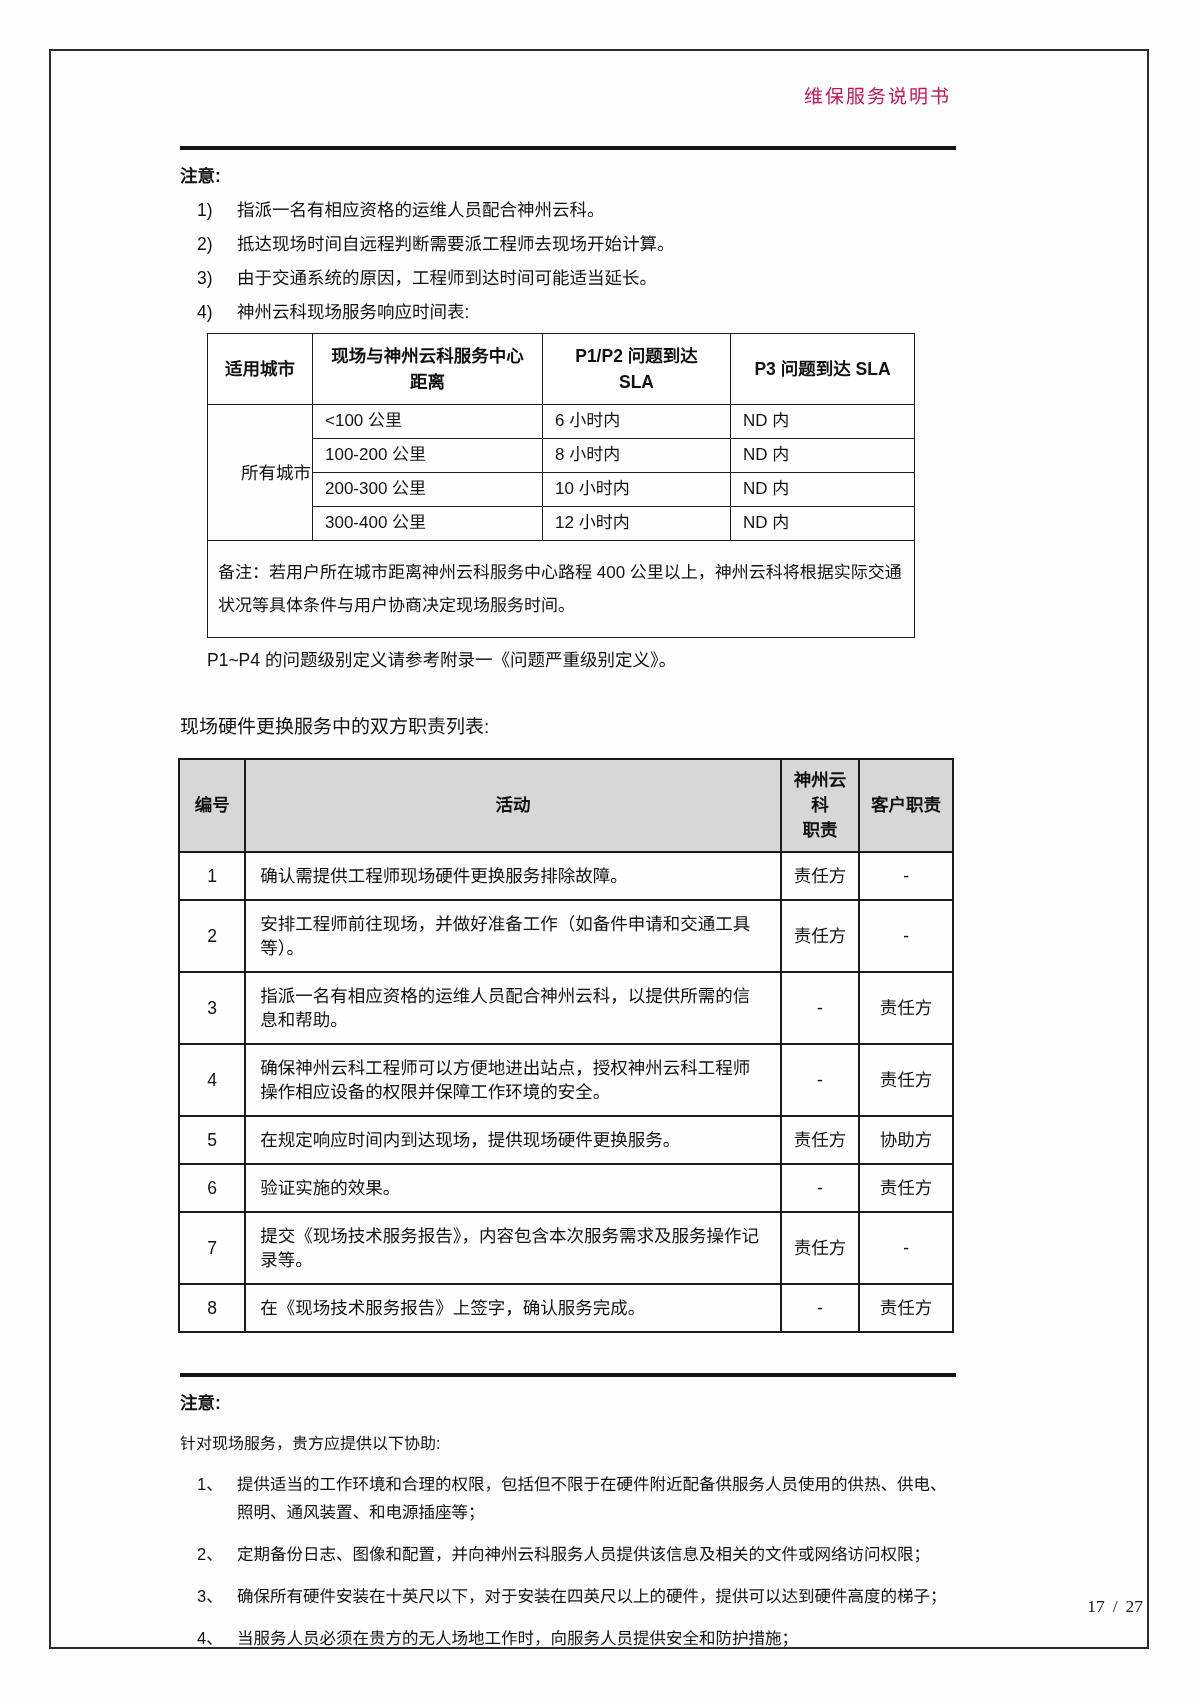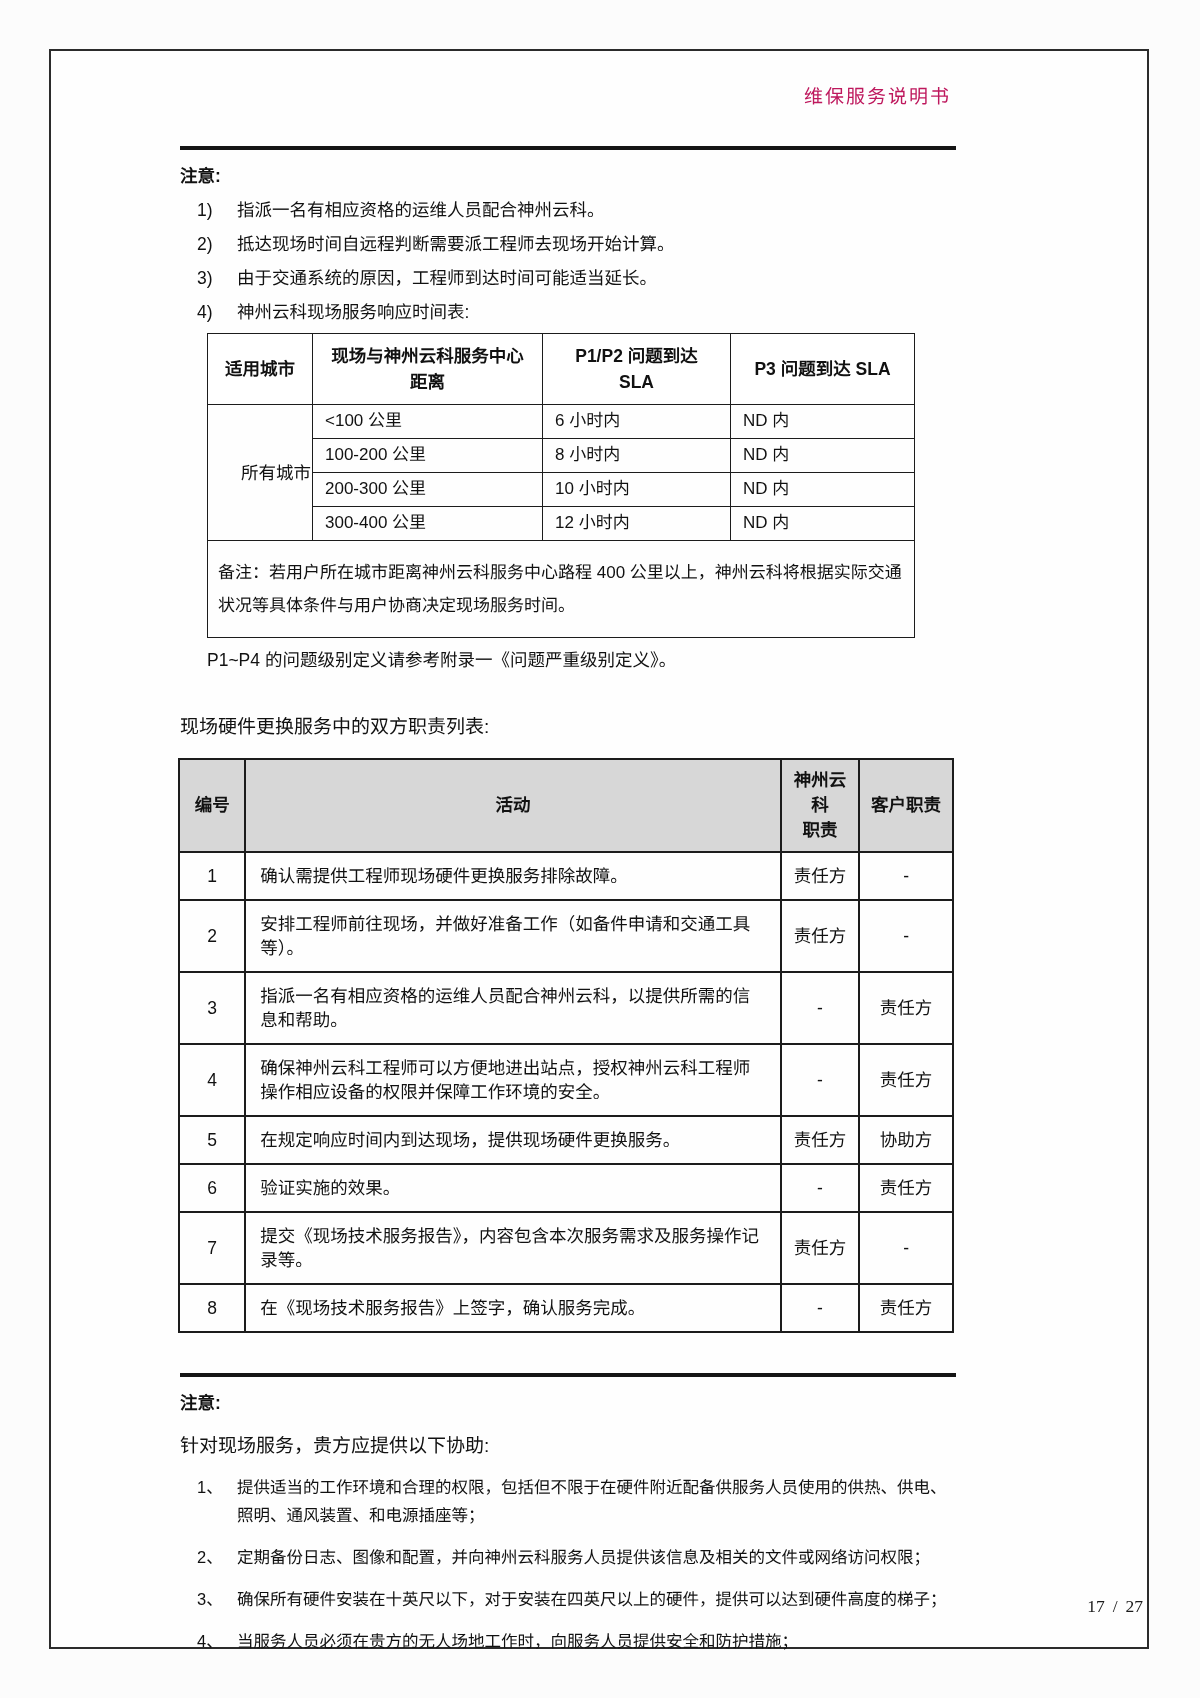--- a/index.html
+++ b/index.html
@@ -71,21 +71,21 @@
   .resp-table .c-activity { width:525px; }
   .resp-table .c-vendor   { width:77px; }
   .resp-table .c-customer { width:92px; }
   .resp-table td { font-size:17.5px; line-height:24px; vertical-align:middle; }
   .resp-table td.no, .resp-table td.vendor, .resp-table td.customer {
     text-align:center; padding:11px 2px;
   }
   .resp-table td.activity { padding:11px 12px 11px 14px; }
 
   .notice2-label { margin:12px 0 0 0; font-size:17.5px; font-weight:bold; }
-  .notice2-intro { margin:16px 0 0 0; font-size:19px; }
+  .notice2-intro { margin:16px 0 0 0; font-size:16px; }
   .nlist2 { margin-top:16px; }
   .nitem2 { display:flex; font-size:16.5px; line-height:28px; margin-bottom:14px; }
   .nitem2 .num { flex:none; width:57px; padding-left:17px; box-sizing:border-box; }
   .nitem2 .txt { flex:1; }
 
   .footer {
     position:absolute; left:0; top:1545px; width:100%;
     text-align:right;
     font-family:"Liberation Serif", serif;
     font-weight:normal; font-size:17.5px; color:#1a1a1a;

